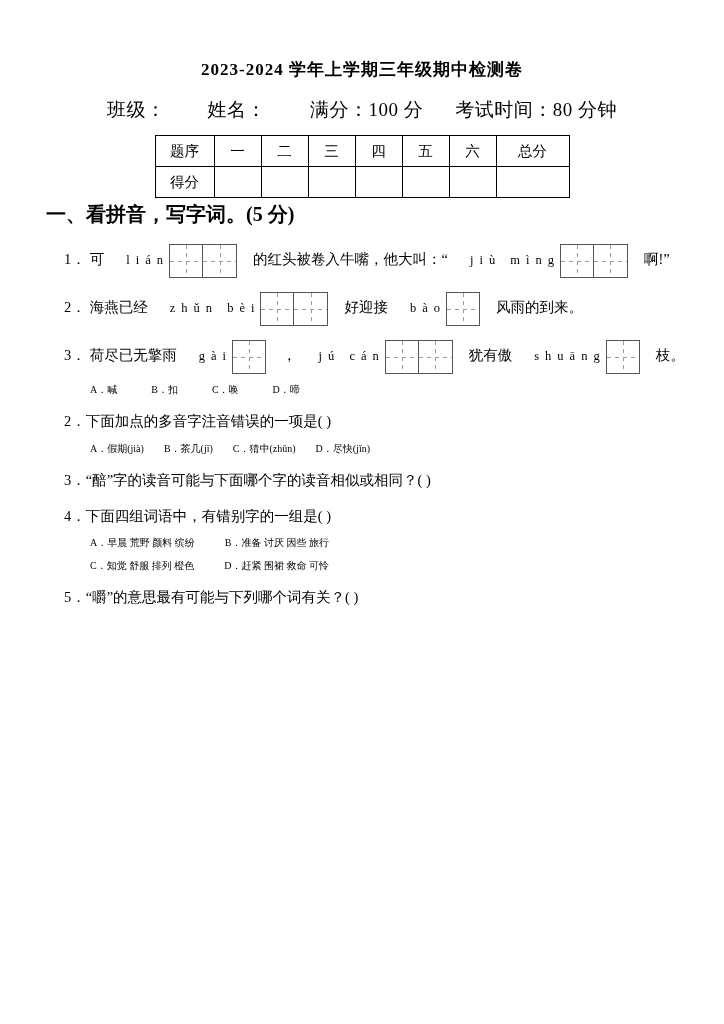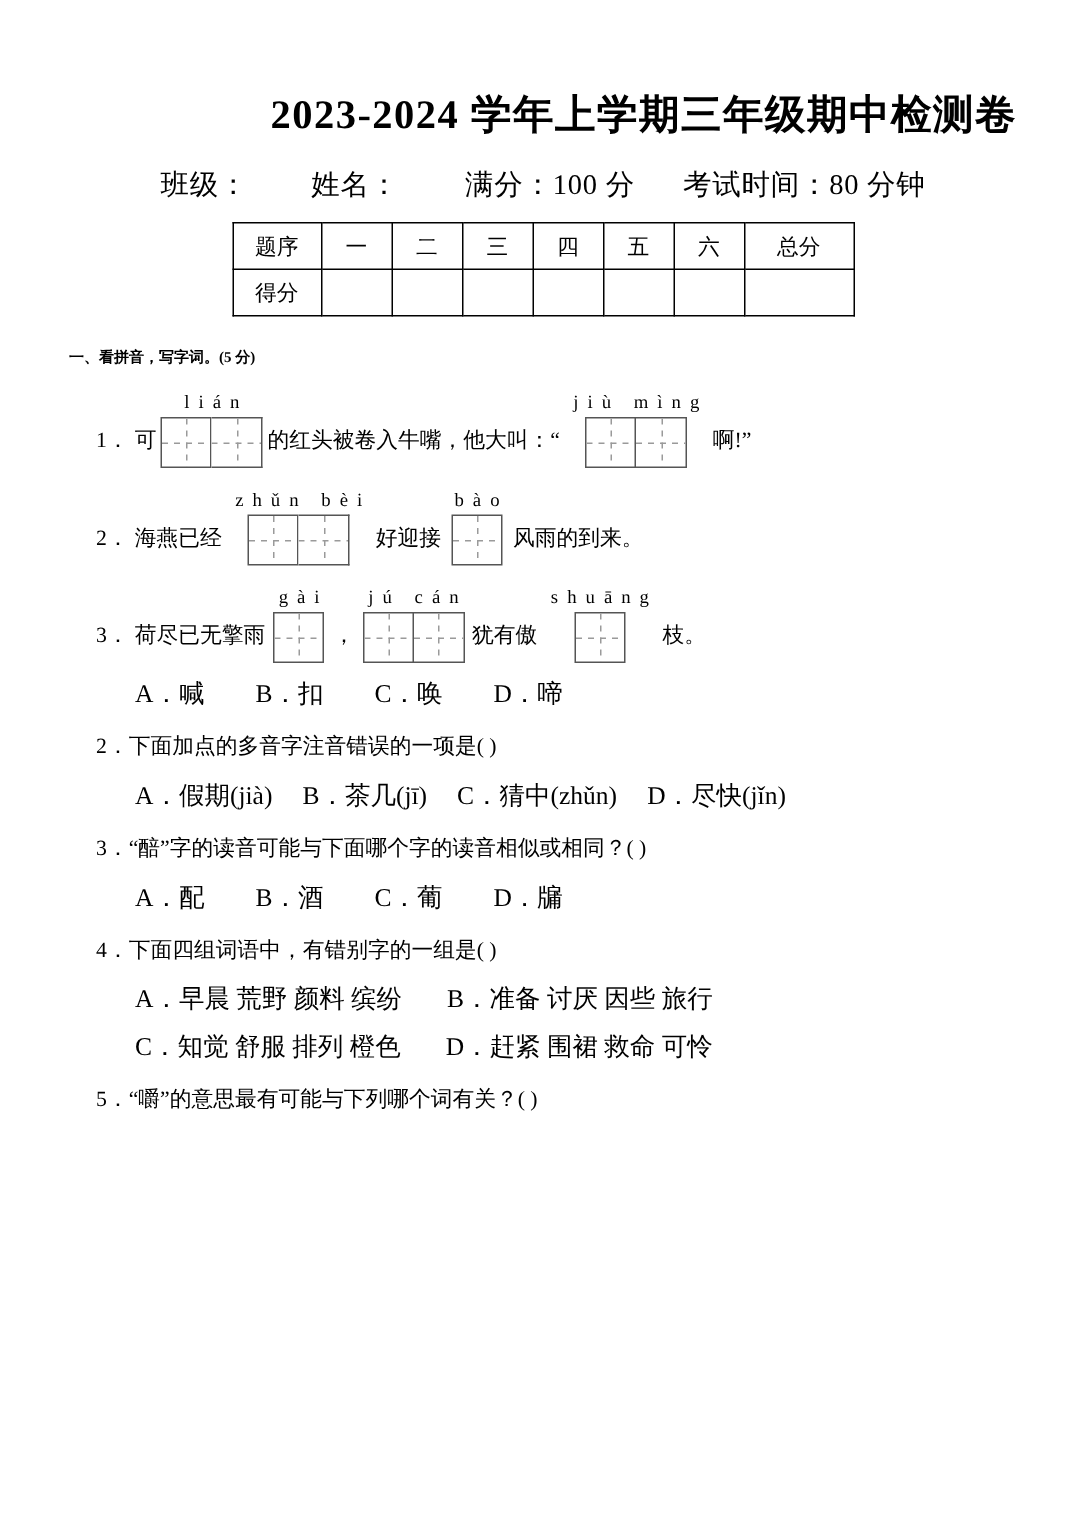--- a/index.html
+++ b/index.html
@@ -18,22 +18,22 @@
   .page {
     width: 724px;
     height: 1024px;
     box-sizing: border-box;
     padding: 40px 46px 0 46px;
     position: relative;
   }
 
   
   .doc-title {
-    text-align: right;
-    font-size: 27px;
+    text-align: center;
+    font-size: 17px;
     font-weight: bold;
     letter-spacing: 1px;
     margin: 18px 0 0 0;
     font-family: "Liberation Serif", "DejaVu Serif", serif;
   }
 
   
   .info-line {
     margin-top: 16px;
     text-align: center;
@@ -63,23 +63,22 @@
     text-align: center;
     vertical-align: middle;
     padding: 0;
   }
   td.col-label { width: 58px; margin-left: 16px; }
   td.col-num   { width: 46px; }
   td.col-total { width: 72px; }
 
   
   .sec-head {
-    font-size: 10px;
+    font-size: 20px;
     font-weight: bold;
-    margin-top: 20px;
     line-height: 1.6;
   }
   .sec-head-2 {
     font-size: 15px;
     font-weight: bold;
     margin-top: 22px;
     line-height: 1.9;
   }
   .sec-head-2 .indent {
     display: block;
@@ -97,23 +96,23 @@
   .pyrow .num {
     margin-right: 4px;
     padding-bottom: 9px;
   }
   .pyrow .txt {
     padding-bottom: 9px;
     white-space: nowrap;
   }
   .boxgroup {
     display: flex;
-    flex-direction: column;
+    flex-direction: row;
     align-items: center;
-    margin: 0 3px;
+    margin: 0 16px;
   }
   .boxgroup .pinyin {
     font-size: 12.5px;
     font-family: "Liberation Serif", "DejaVu Serif", serif;
     letter-spacing: 6px;
     text-indent: 6px;
     margin-bottom: 2px;
     white-space: nowrap;
   }
   .boxes {
@@ -147,21 +146,21 @@
 
   
   .q {
     font-size: 14.5px;
     margin-top: 14px;
     padding-left: 18px;
     line-height: 1.5;
   }
   .q .stem { white-space: nowrap; }
   .opts {
-    font-size: 17px;
+    font-size: 10px;
     margin-top: 9px;
     padding-left: 44px;
     white-space: nowrap;
   }
   .opts .op { display: inline-block; }
   .opt-gap { display: inline-block; width: 30px; }
   .opt-gap-s { display: inline-block; width: 20px; }
   .opt-gap-l { display: inline-block; width: 34px; }
 </style>
 </head>
@@ -280,23 +279,20 @@
   <div class="q">
     <span>2．</span><span class="stem">下面加点的多音字注音错误的一项是(      )</span>
   </div>
   <div class="opts">
     <span class="op">A．假期(jià)</span><span class="opt-gap-s"></span><span class="op">B．茶几(jī)</span><span class="opt-gap-s"></span><span class="op">C．猜中(zhǔn)</span><span class="opt-gap-s"></span><span class="op">D．尽快(jǐn)</span>
   </div>
 
   <div class="q">
     <span>3．</span><span class="stem">“醅”字的读音可能与下面哪个字的读音相似或相同？(      )</span>
   </div>
-  <div class="opts">
-    <span class="op">A．配</span><span class="opt-gap-l"></span><span class="op">B．酒</span><span class="opt-gap-l"></span><span class="op">C．葡</span><span class="opt-gap-l"></span><span class="op">D．牖</span>
-  </div>
 
   <div class="q">
     <span>4．</span><span class="stem">下面四组词语中，有错别字的一组是(      )</span>
   </div>
   <div class="opts">
     <span class="op">A．早晨  荒野  颜料  缤纷</span><span class="opt-gap"></span><span class="op">B．准备  讨厌  因些  旅行</span>
   </div>
   <div class="opts">
     <span class="op">C．知觉  舒服  排列  橙色</span><span class="opt-gap"></span><span class="op">D．赶紧  围裙  救命  可怜</span>
   </div>

